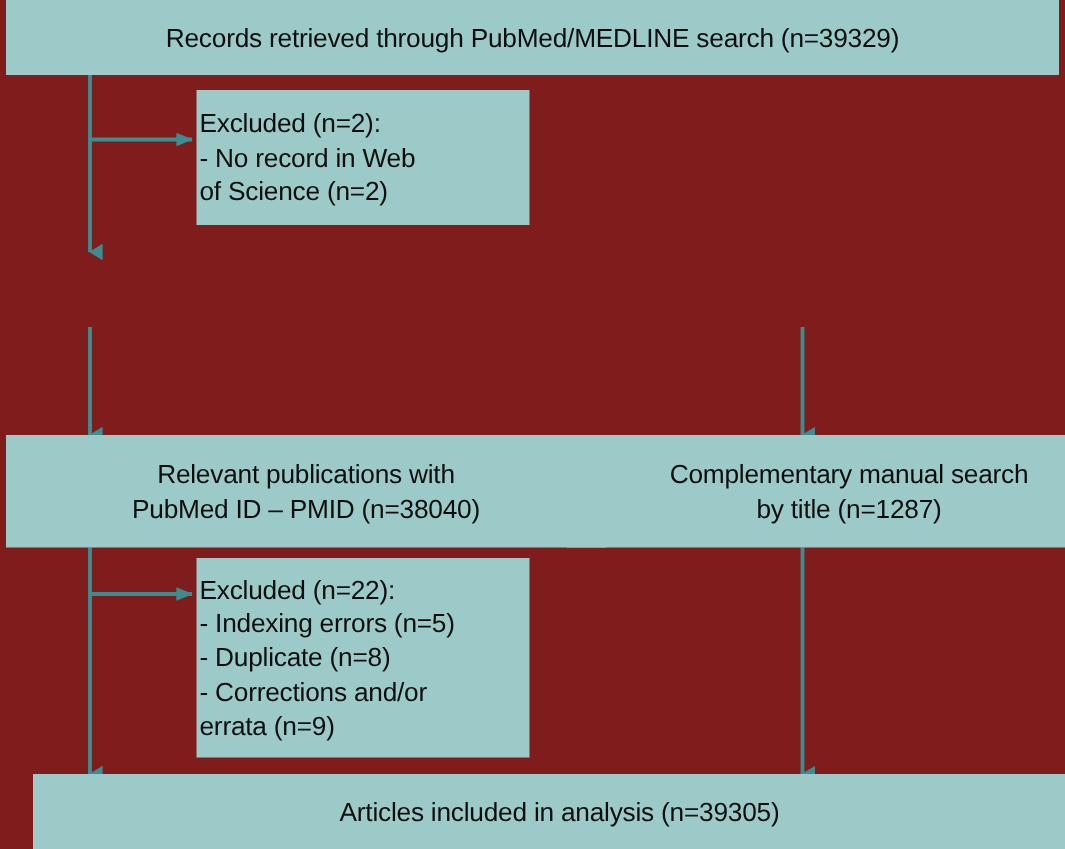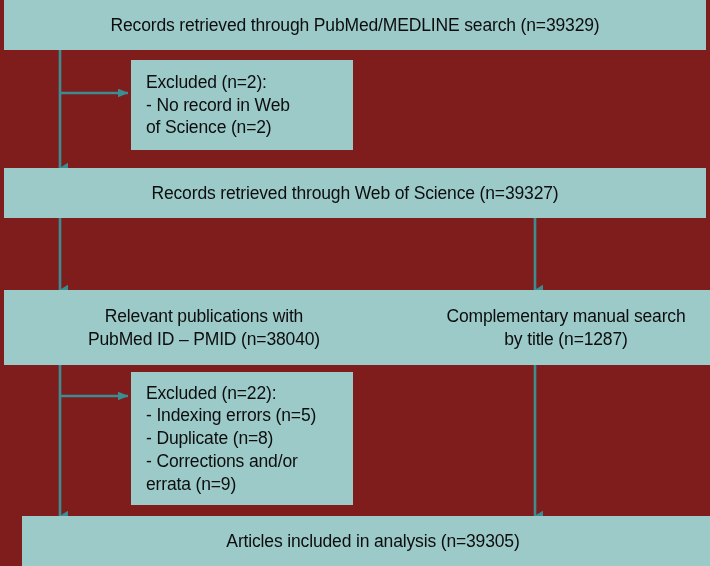--- a/index.html
+++ b/index.html
@@ -26,21 +26,21 @@
     font-size: 17.5px;
     line-height: 1.30;
     letter-spacing: -0.15px;
   }
   .box.center-text {
     text-align: center;
   }
   .box.left-text {
     justify-content: flex-start;
     text-align: left;
-    padding-left: 15px;
+    padding-left: 2px;
   }
   .box .txt {
     white-space: pre-line;
   }
   .flow-svg {
     position: absolute;
     left: 0;
     top: 0;
     width: 710px;
     height: 566px;
@@ -80,23 +80,20 @@
   <div class="box center-text" style="left:4px; top:0px; width:702px; height:50px;">
     <span class="txt">Records retrieved through PubMed/MEDLINE search (n=39329)</span>
   </div>
 
   <div class="box left-text" style="left:131px; top:60px; width:222px; height:90px;">
     <span class="txt">Excluded (n=2):
 - No record in Web
 of Science (n=2)</span>
   </div>
 
-  <div class="box center-text" style="left:4px; top:168px; width:702px; height:50px;">
-    <span class="txt">Records retrieved through Web of Science (n=39327)</span>
-  </div>
 
   <div class="box center-text" style="left:4px; top:290px; width:400px; height:75px;">
     <span class="txt">Relevant publications with
 PubMed ID – PMID (n=38040)</span>
   </div>
 
   <div class="box center-text" style="left:378px; top:290px; width:376px; height:75px;">
     <span class="txt">Complementary manual search
 by title (n=1287)</span>
   </div>

